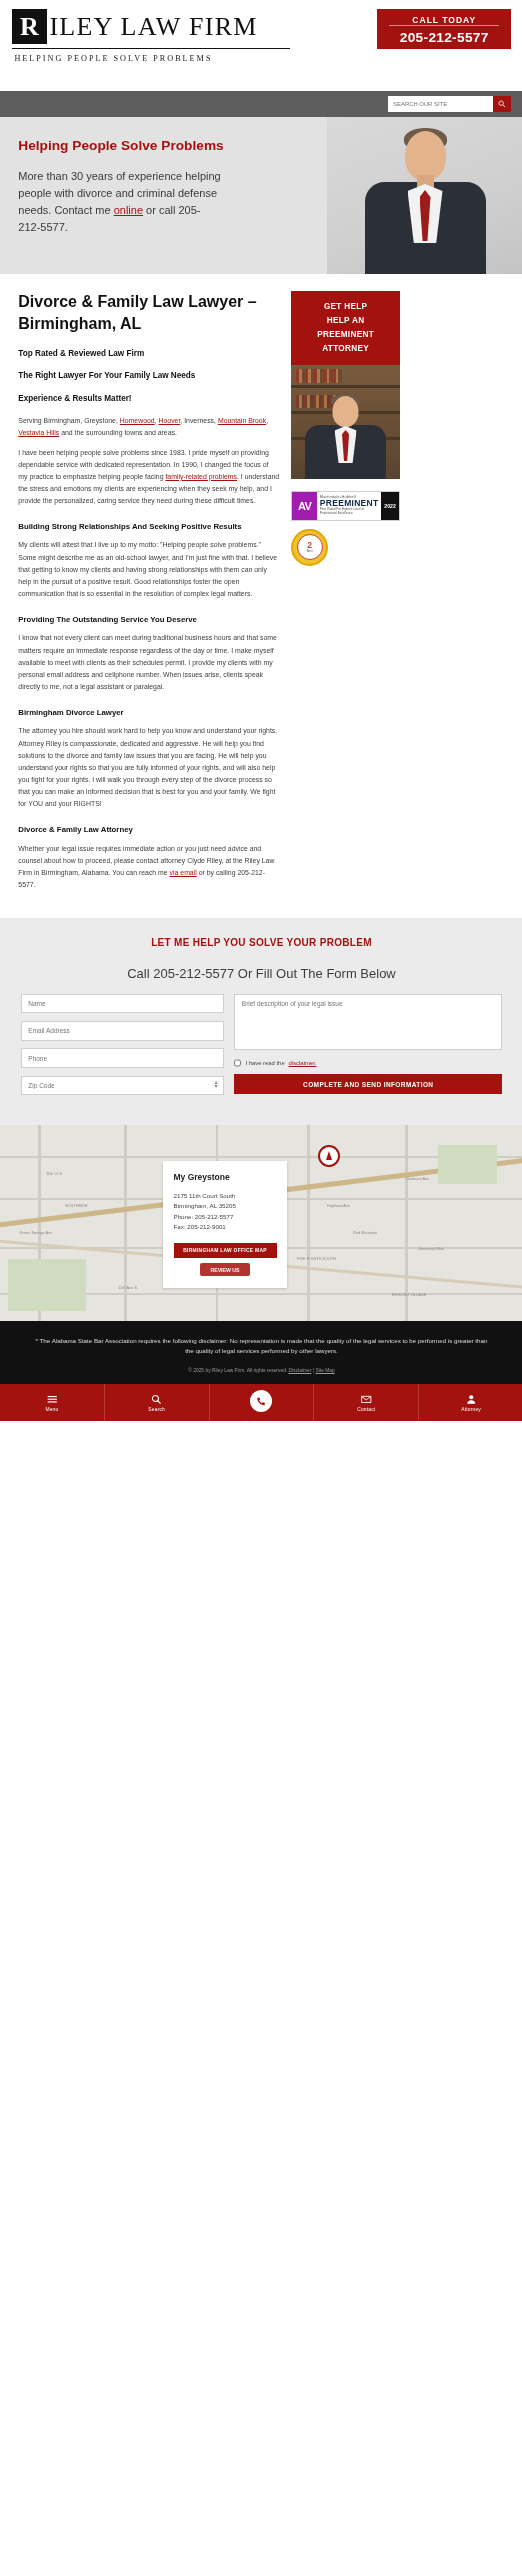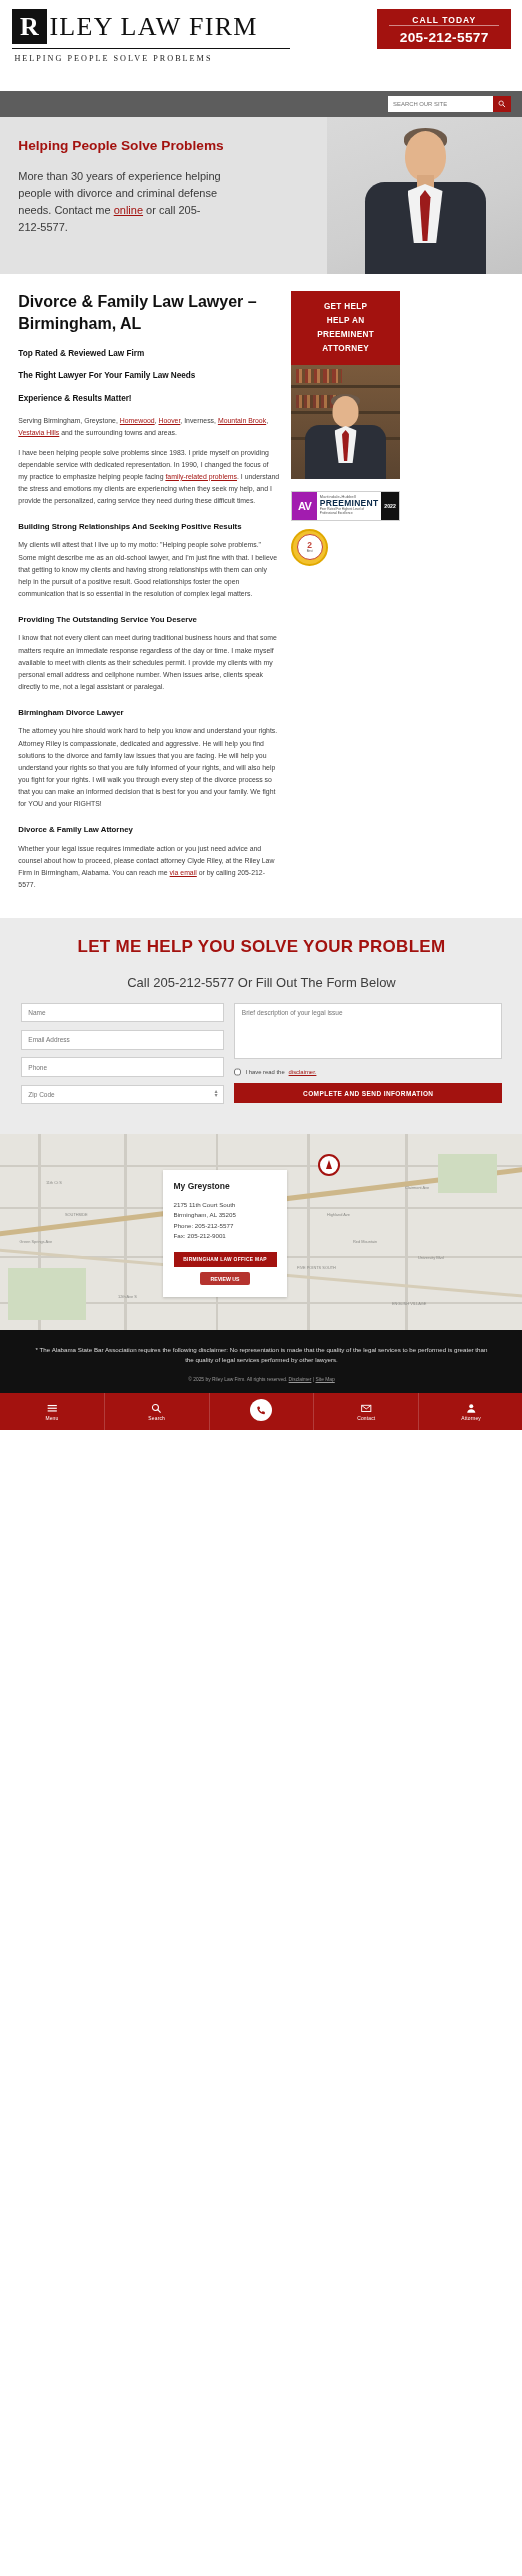--- a/index.html
+++ b/index.html
@@ -187,21 +187,21 @@
     position: relative; border: 2px solid #e0a800;
     display:flex; align-items:center; justify-content:center;
   }
   .badge-seal .inner { width:26px; height:26px; border-radius:50%; background:#fff; border:1.3px solid #c2453a; display:flex;align-items:center;justify-content:center; flex-direction:column;}
   .badge-seal .ten { font-size:8.5px;font-weight:bold;color:#c2453a;line-height:1; }
   .badge-seal .bst { font-size:2.9px;color:#555; }
 
   
   .formsec { background: #ebebeb; padding: 18.3px 13px 22px 13px; }
   .formsec h2 {
-    text-align:center; color:#a3120f; font-size: 17px; font-weight: bold; letter-spacing: 0.3px;
+    text-align:center; color:#a3120f; font-size: 10px; font-weight: bold; letter-spacing: 0.3px;
   }
   .formsec .sub { text-align:center; font-size: 13px; color:#3d3d3d; margin-top: 18px; margin-bottom: 13px; }
   .form-grid { display:flex; gap: 10.5px; padding: 0 7.8px; }
   .col-left { width: 203px; }
   .col-right { flex: 1; }
   .formsec input[type=text] {
     width: 100%; height: 19.6px; border: 0.7px solid #cfcfcf; background:#fff;
     font-size: 6.5px; color:#6b6b6b; padding: 0 6.5px; margin-bottom: 7.8px;
     font-family:"Liberation Sans",sans-serif;
   }

